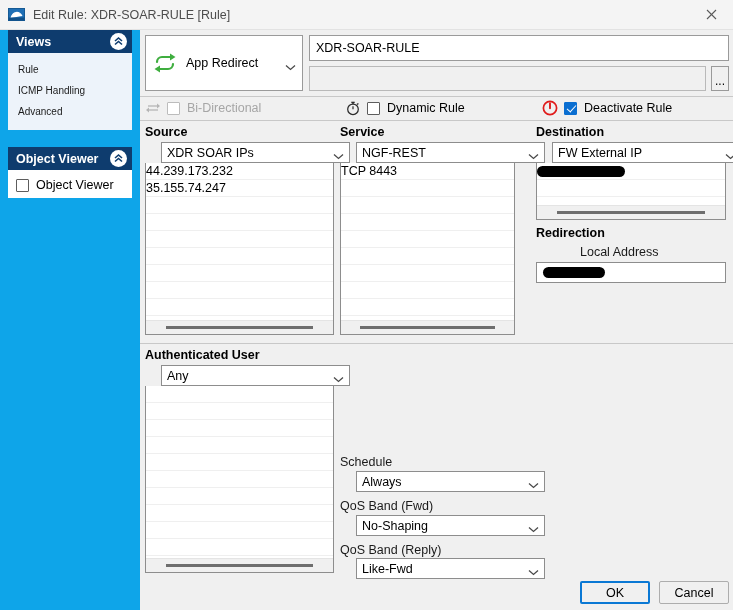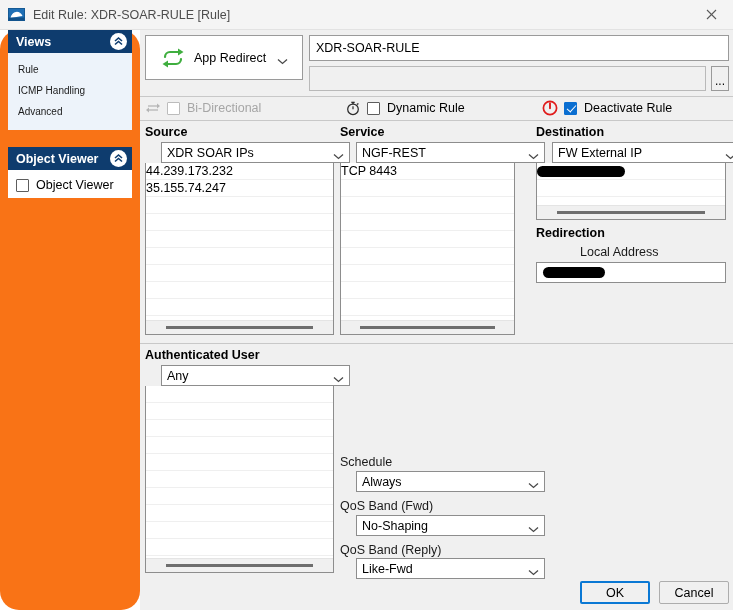--- a/index.html
+++ b/index.html
@@ -57,23 +57,22 @@
     width: 733px;
     height: 580px;
   }
 
   
   .sidebar {
     position: absolute;
     left: 0; top: 0;
     width: 140px;
     height: 580px;
-    background: #f97316;
-    box-sizing: border-box;
-    border-radius: 19px;
+    background: #0ea5e9;
+    box-sizing: border-box;
   }
   .panel { margin: 0 8px; }
   .panel-header {
     height: 23px;
     background: #0e3c6e;
     color: #ffffff;
     font-weight: bold;
     font-size: 12.5px;
     display: flex;
     align-items: center;
@@ -154,27 +153,27 @@
   .rule-top {
     position: absolute;
     left: 5px; top: 5px;
     right: 3px;
     height: 58px;
   }
   .action-box {
     position: absolute;
     left: 0; top: 0;
     width: 158px;
-    height: 45px;
+    height: 56px;
     border: 1px solid #9a9a9a;
     background: #ffffff;
     box-sizing: border-box;
     display: flex;
     align-items: center;
-    padding: 0 14px;
+    padding: 0 6px;
   }
   .action-icon { width: 26px; height: 26px; flex: 0 0 auto; }
   .action-label { margin-left: 8px; font-size: 12.5px; flex: 1 1 auto; }
   .chev {
     width: 11px; height: 7px; flex: 0 0 auto;
   }
 
   .name-field {
     position: absolute;
     left: 164px; top: 0;

